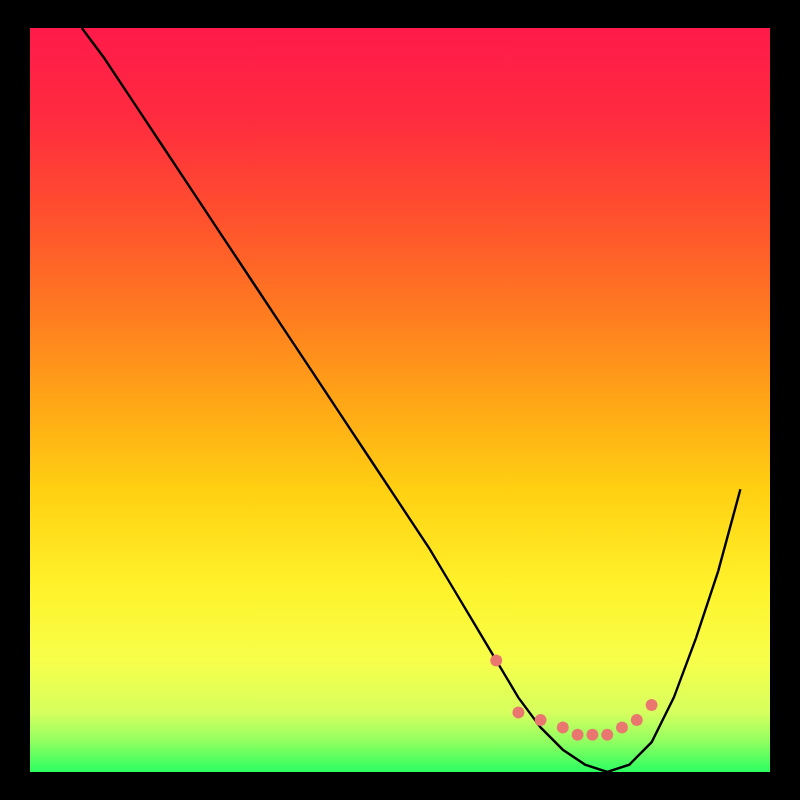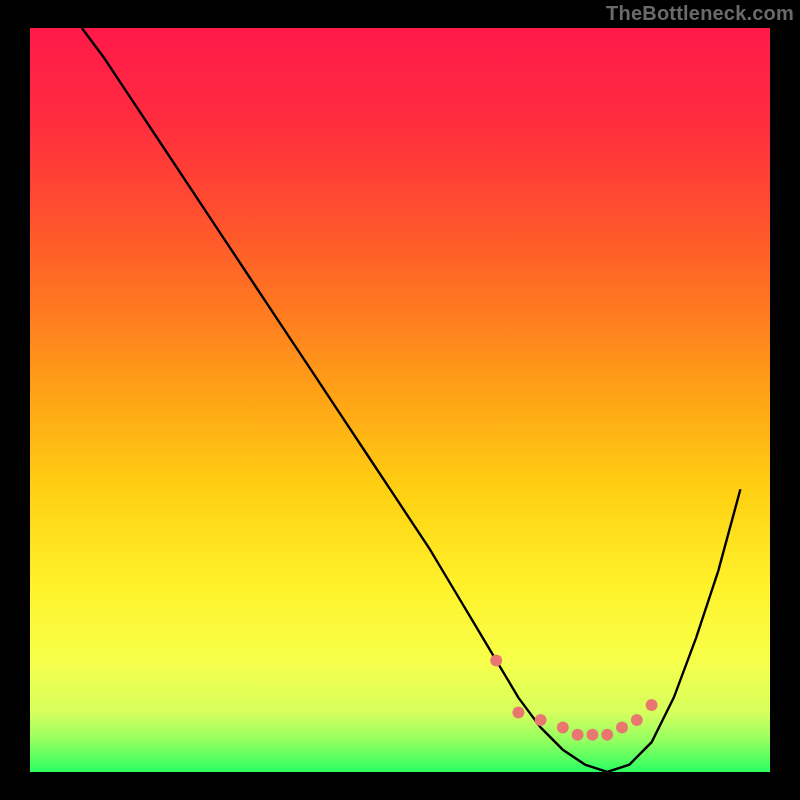--- a/index.html
+++ b/index.html
@@ -29,21 +29,20 @@
   svg {
     position: absolute;
     top: 0;
     left: 0;
   }
 </style>
 </head>
 <body>
 
 <div class="frame">
-  <div class="watermark">TheBottleneck.com</div>
 
   <svg id="chart-svg" width="800" height="800" viewBox="0 0 800 800">
     <defs>
       <linearGradient id="bg-grad" x1="0" y1="0" x2="0" y2="1">
           <stop offset="0%" stop-color="#ff1a4a"></stop>
           <stop offset="12%" stop-color="#ff2b3f"></stop>
           <stop offset="25%" stop-color="#ff4f2e"></stop>
           <stop offset="38%" stop-color="#ff7a20"></stop>
           <stop offset="50%" stop-color="#ffa516"></stop>
           <stop offset="62%" stop-color="#ffd012"></stop>

